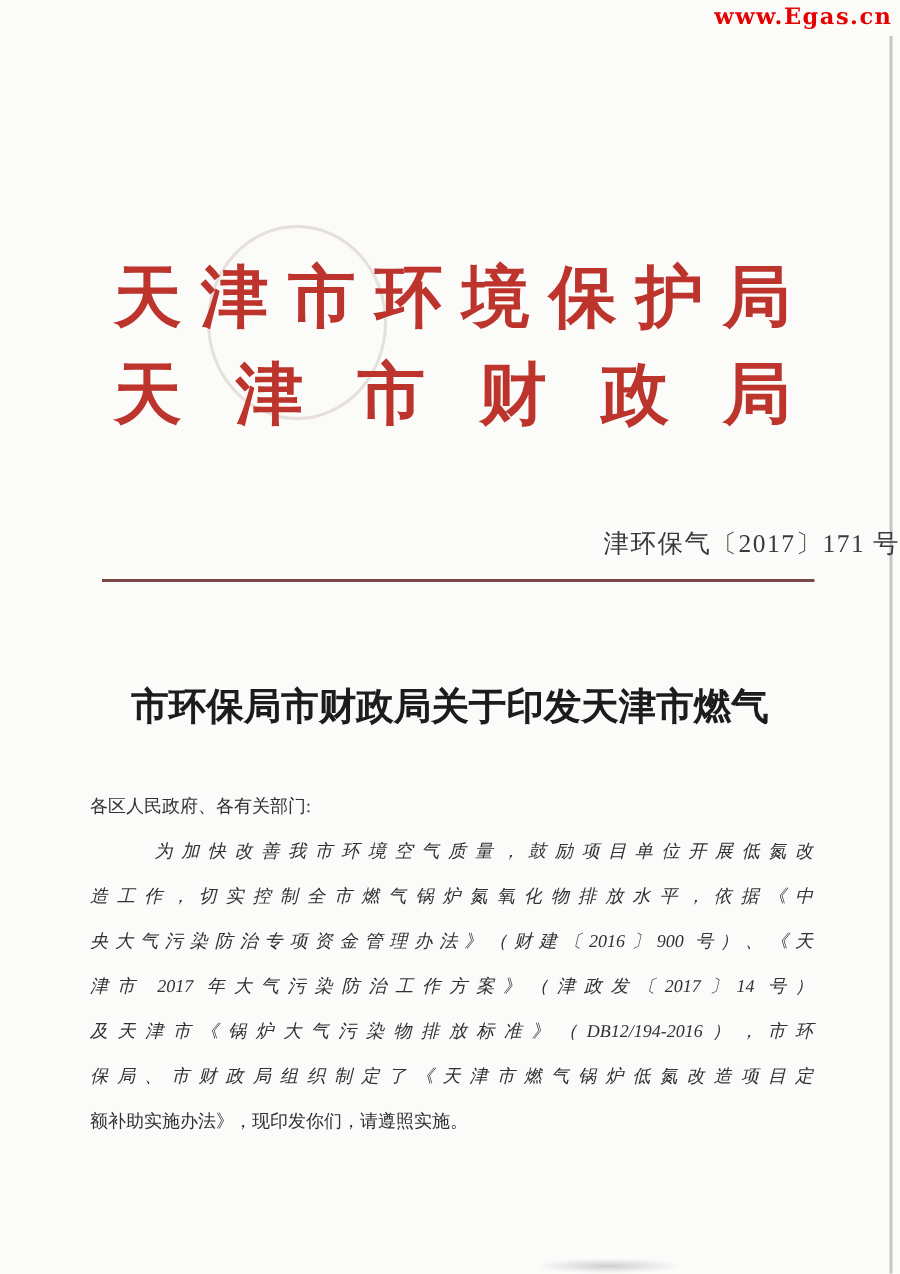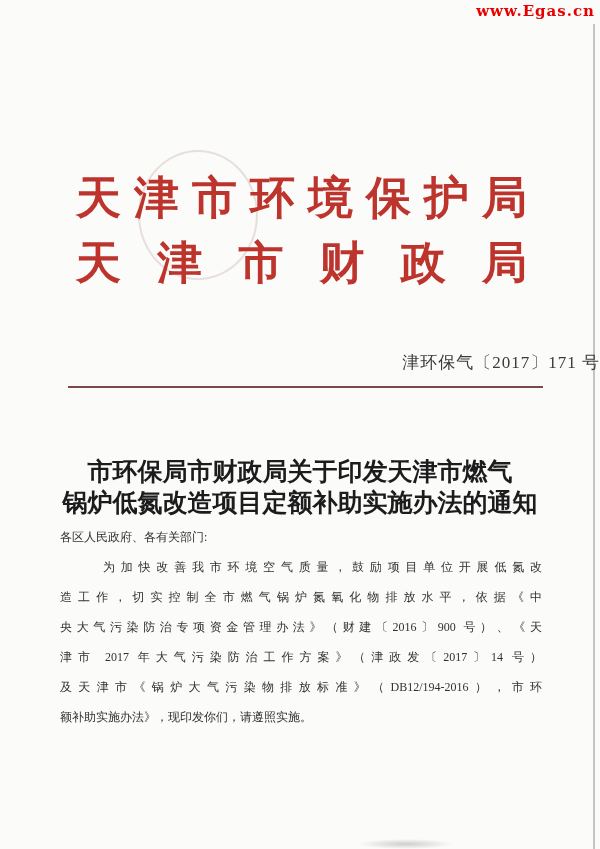--- a/index.html
+++ b/index.html
@@ -45,21 +45,21 @@
     left: 40px; top: 456px; width: 520px;
     text-align: center; font-size: 25px; font-weight: bold;
     color: #1c1c1c;
   }
   .title-line { line-height: 31px; }
   .bodytext {
     left: 60px; top: 522px; width: 482px;
     font-size: 12px; color: #313131;
   }
   .bline { height: 30px; line-height: 30px; white-space: normal; }
-  .fill { text-align: justify; text-align-last: justify; }
+  .fill { text-align: justify; text-align-last: justify; font-style: italic; }
   .indent { padding-left: 43px; }
   .smudge {
     left: 358px; top: 839px; width: 95px; height: 10px;
     background: radial-gradient(closest-side, rgba(110,110,110,0.32), rgba(110,110,110,0));
   }
 </style>
 </head>
 <body>
 
 <div>
@@ -89,28 +89,28 @@
       <span>政</span>
       <span>局</span>
     </div>
 
   <div class="abs docnum">津环保气〔2017〕171 号</div>
 
   <div class="abs rule"></div>
 
   <div class="abs title">
     <div class="title-line">市环保局市财政局关于印发天津市燃气</div>
-    <div class="title-line">锅炉低氮改造项目定额补助实施办法的通知</div>
   </div>
 
   <div class="abs bodytext">
     <div class="bline">各区人民政府、各有关部门:</div>
     <div class="bline fill indent">为加快改善我市环境空气质量，鼓励项目单位开展低氮改</div>
     <div class="bline fill">造工作，切实控制全市燃气锅炉氮氧化物排放水平，依据《中</div>
     <div class="bline fill">央大气污染防治专项资金管理办法》（财建〔2016〕900 号）、《天</div>
     <div class="bline fill">津市 2017 年大气污染防治工作方案》（津政发〔2017〕14 号）</div>
     <div class="bline fill">及天津市《锅炉大气污染物排放标准》（DB12/194-2016），市环</div>
+    <div class="bline fill">保局、市财政局组织制定了《天津市燃气锅炉低氮改造项目定</div>
     <div class="bline">额补助实施办法》，现印发你们，请遵照实施。</div>
   </div>
 
   <div class="abs smudge"></div>
 
 </div>
 
 </body></html>

